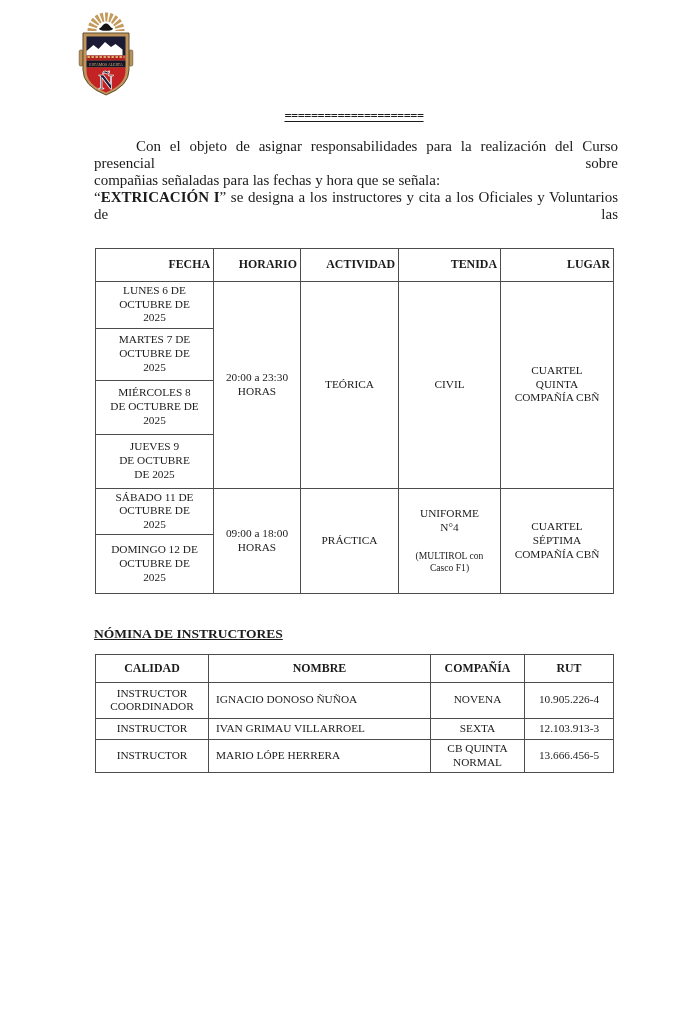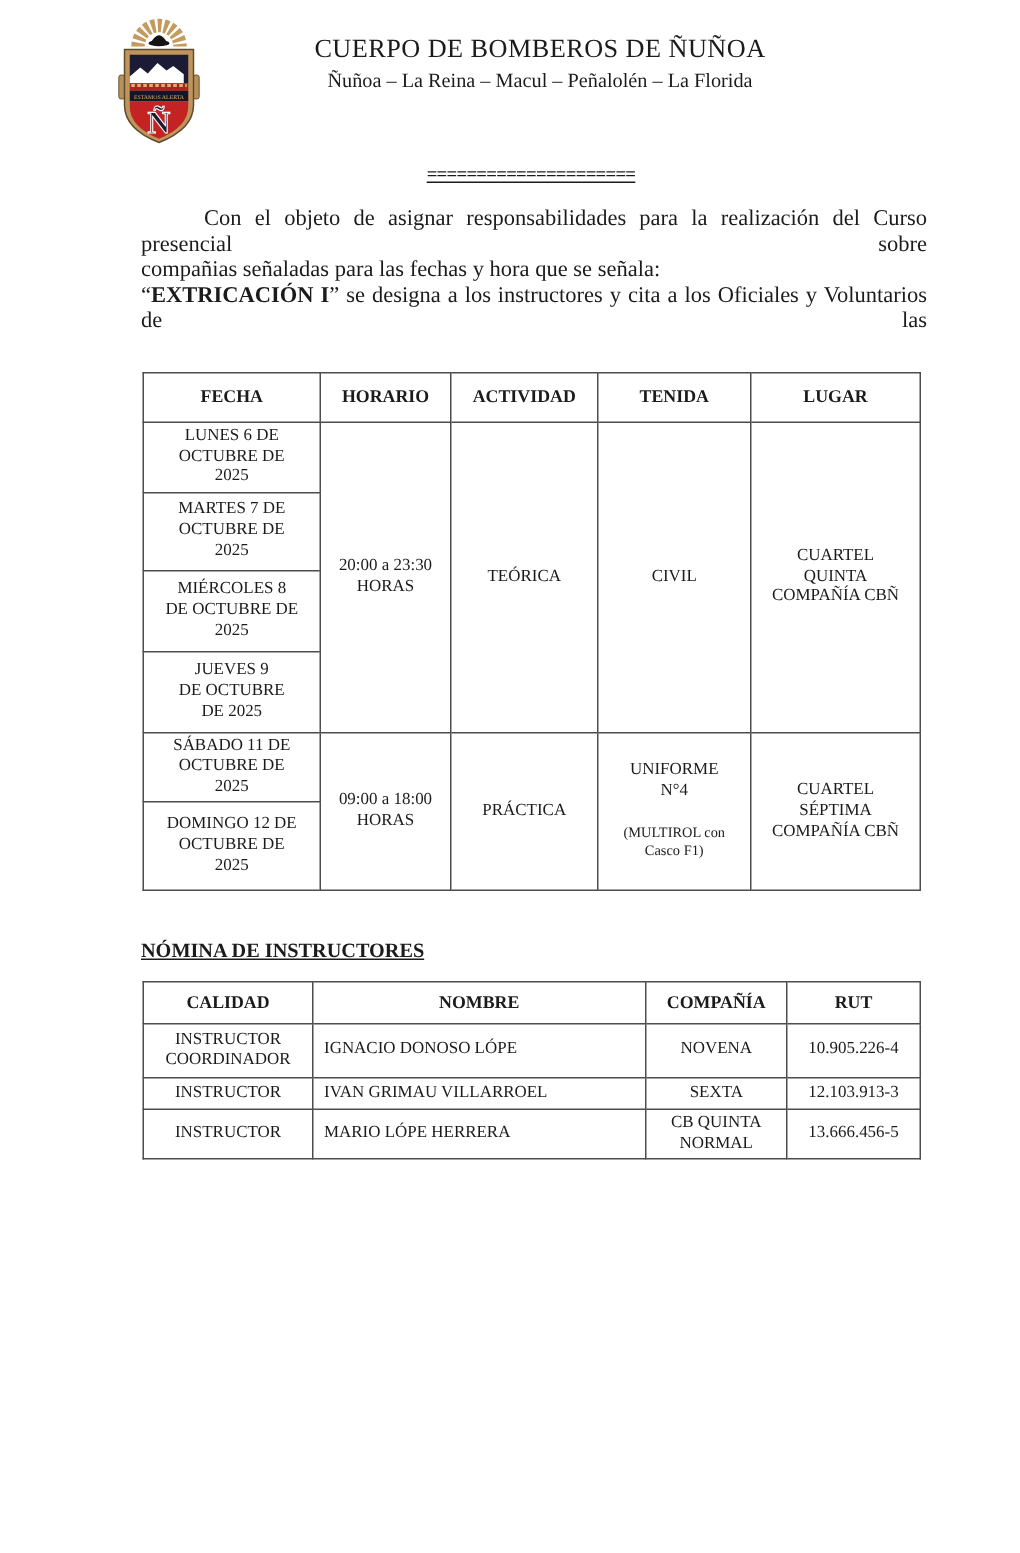--- a/index.html
+++ b/index.html
@@ -38,21 +38,21 @@
     border:1px solid #4d4d4d;
     text-align:center;vertical-align:middle;
     padding:2px 3px;
     white-space:pre-line;
     line-height:1.22;
     font-size:11.3px;
     overflow:hidden;
   }
   th{font-size:11.9px;font-weight:bold;}
   .schedule{margin-top:25px;}
-  .schedule th{height:28px;}
+  .schedule th{height:28px;text-align:right;}
   .instructors{margin-top:12px;}
   .instructors th{height:23px;}
   .instructors td.name{text-align:left;padding-left:7px;}
   .tenida-note{display:block;font-size:9.6px;line-height:1.25;margin-top:15px;}
   .nomina-heading{margin-top:32px;}
 </style>
 </head>
 <body>
 
 <div class="page">
@@ -75,24 +75,20 @@
 
       <rect x="11.5" y="43.5" width="39" height="5" fill="#b52020"></rect>
       <path d="M12.5,45 h37" stroke="#d8b36a" stroke-width="2" stroke-dasharray="2.4 1.6" fill="none"></path>
 
       <rect x="11.5" y="48.5" width="39" height="7" fill="#15152a"></rect>
       <text x="31" y="53.8" text-anchor="middle" font-size="3.9" fill="#d8b36a" font-family="Liberation Serif, serif">ESTAMOS ALERTA</text>
 
       <path d="M11.5,55.5 h39 v3.5 q0,13.5 -19.5,21.5 q-19.5,-8 -19.5,-21.5 z" fill="#c32323"></path>
       <text x="31" y="76.5" text-anchor="middle" font-size="21" font-weight="bold" fill="#1b1b36" stroke="#ffffff" stroke-width=".7" font-family="Liberation Serif, serif">Ñ</text>
     </svg>
-    <div class="org">
-      <div class="org-name">CUERPO DE BOMBEROS DE ÑUÑOA</div>
-      <div class="org-sub">Ñuñoa – La Reina – Macul – Peñalolén – La Florida</div>
-    </div>
   </div>
 
   <div class="title-block">
     <div class="divider">=====================</div>
   </div>
 
   <div class="intro">
     <div class="intro-line justify indent">Con el objeto de asignar responsabilidades para la realización del Curso presencial sobre</div>
     <div class="intro-line">compañias señaladas para las fechas y hora que se señala:</div>
     <div class="intro-line justify"><span>“</span><b>EXTRICACIÓN I</b><span>”</span><span> se designa a los instructores y cita a los Oficiales y Voluntarios de las</span></div>
@@ -180,21 +176,21 @@
         <th>CALIDAD</th>
         <th>NOMBRE</th>
         <th>COMPAÑÍA</th>
         <th>RUT</th>
       </tr>
     </thead>
     <tbody>
       <tr style="height:36px">
         <td>INSTRUCTOR
 COORDINADOR</td>
-        <td class="name">IGNACIO DONOSO LÓPE</td>
+        <td class="name">IGNACIO DONOSO ÑUÑOA</td>
         <td>NOVENA</td>
         <td>10.905.226-4</td>
       </tr>
       <tr style="height:21px">
         <td>INSTRUCTOR</td>
         <td class="name">IVAN GRIMAU VILLARROEL</td>
         <td>SEXTA</td>
         <td>12.103.913-3</td>
       </tr>
       <tr style="height:33px">

